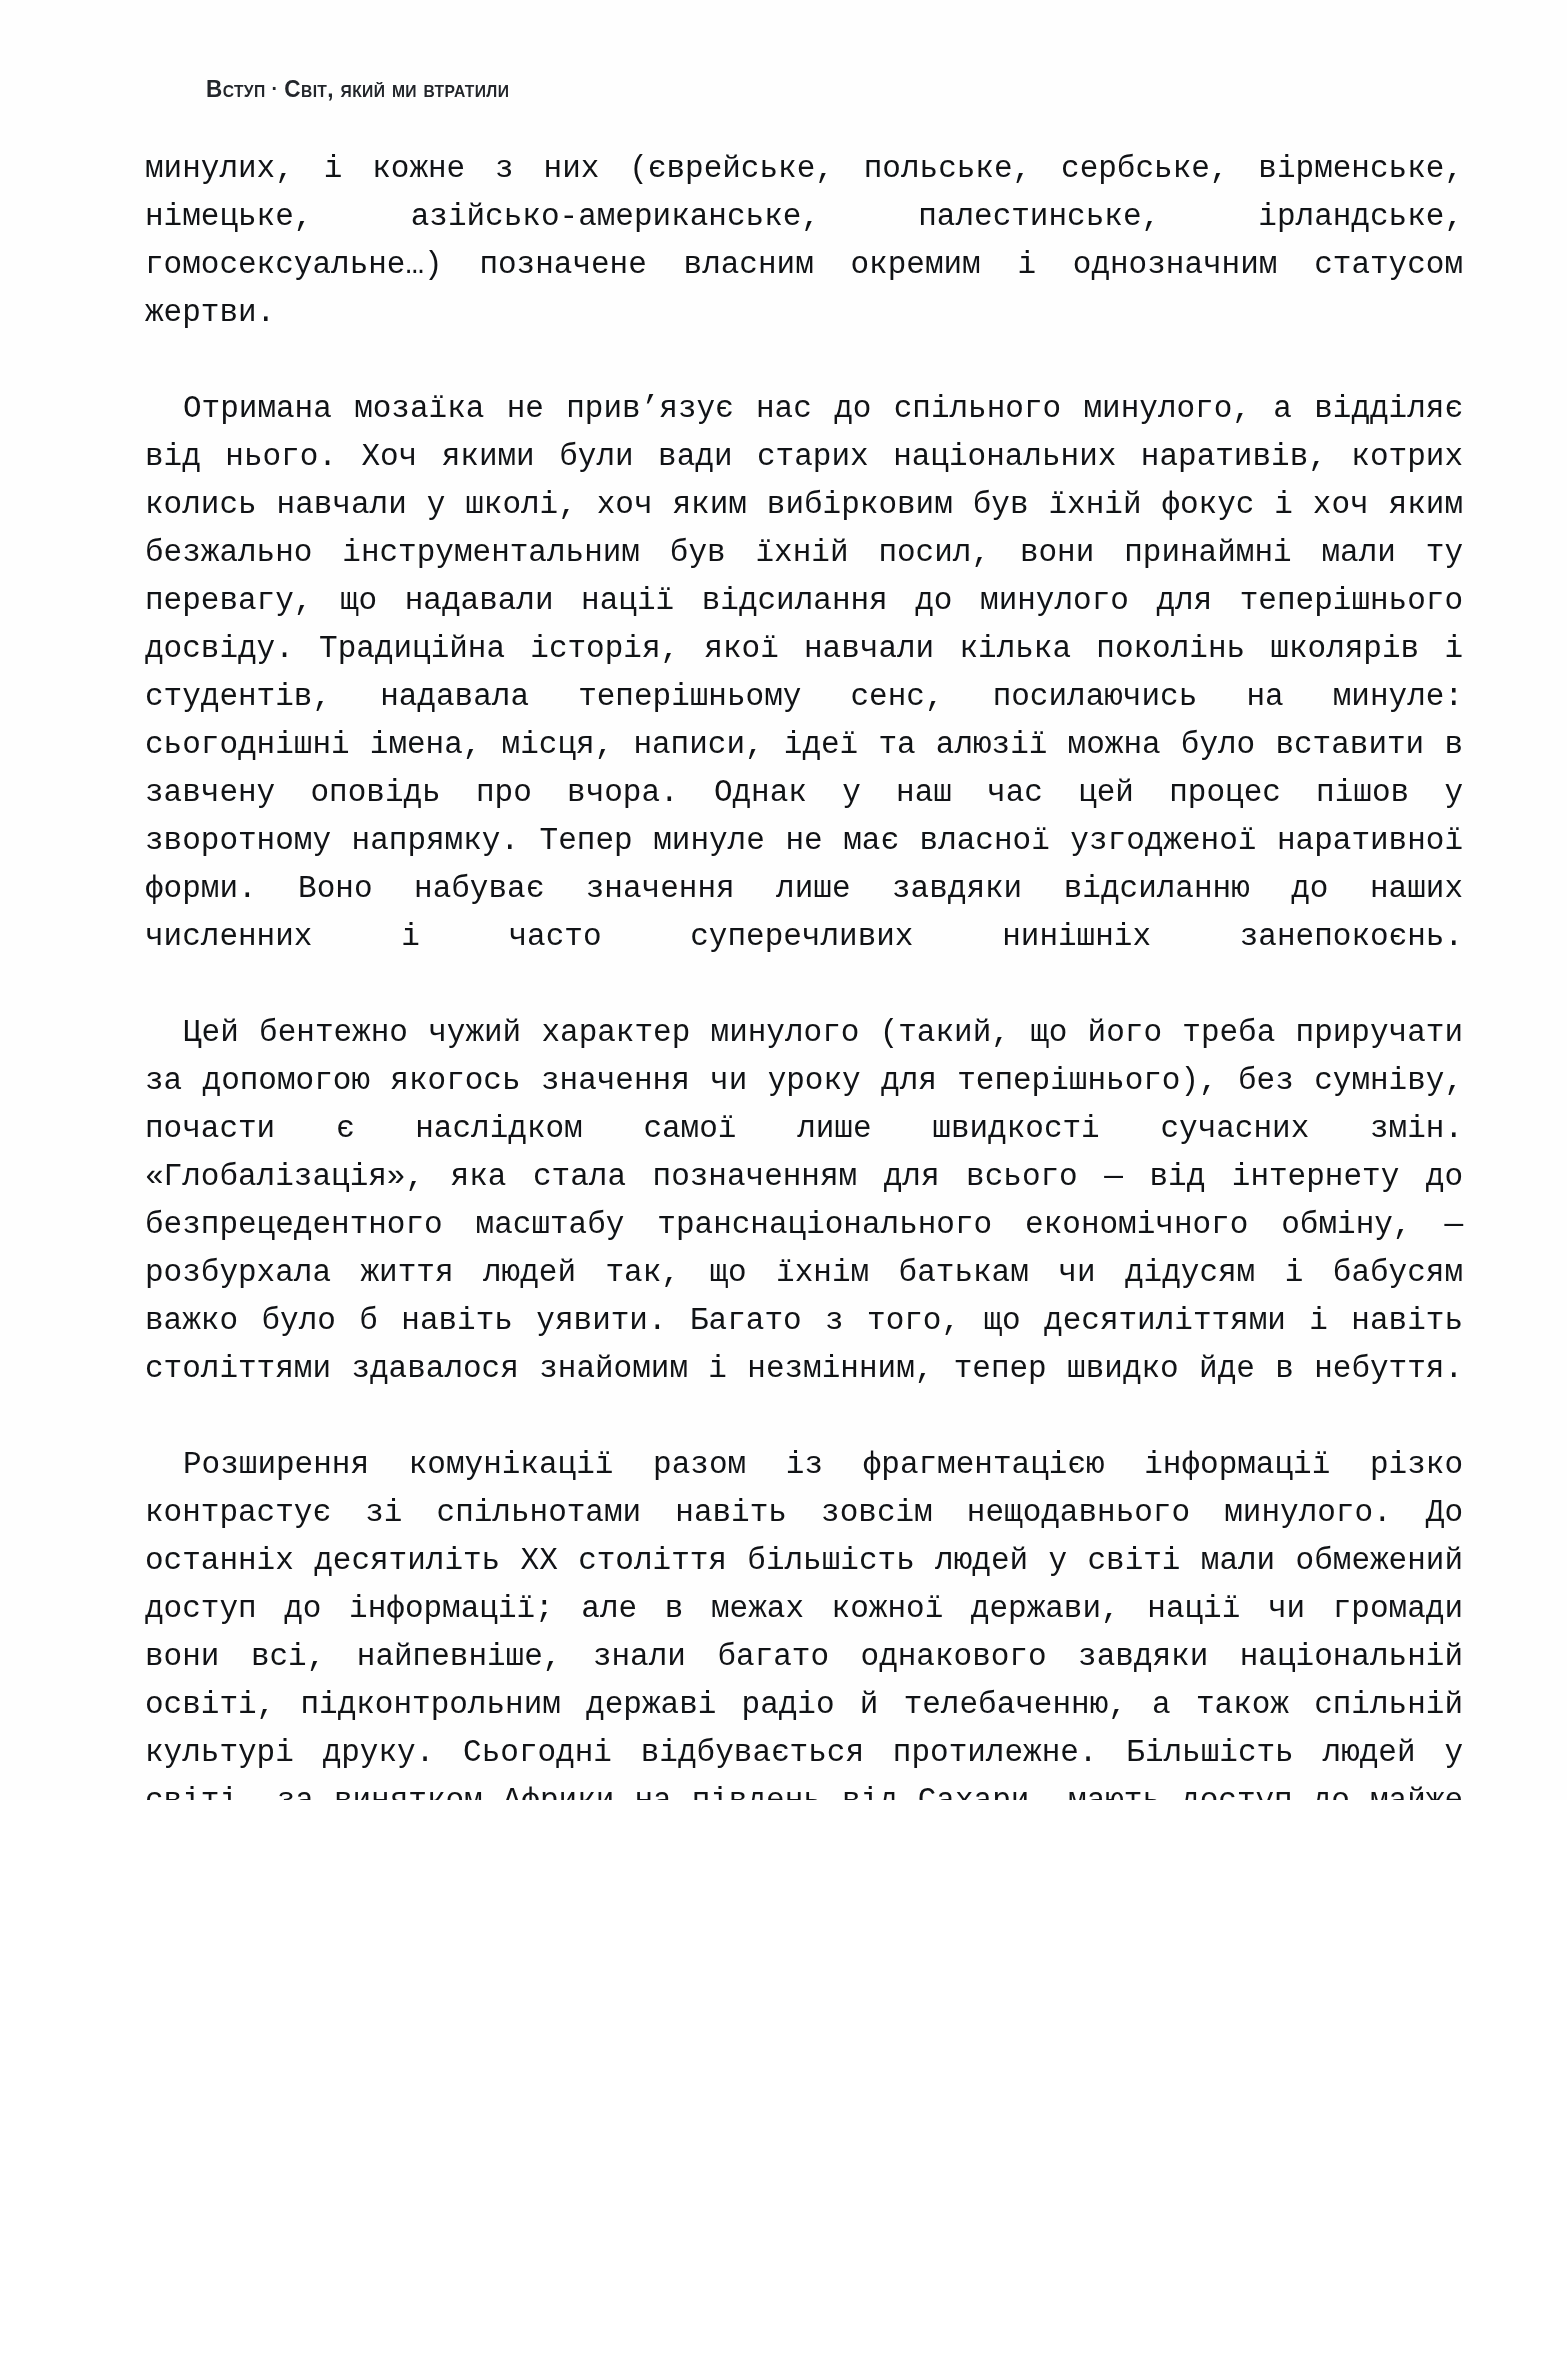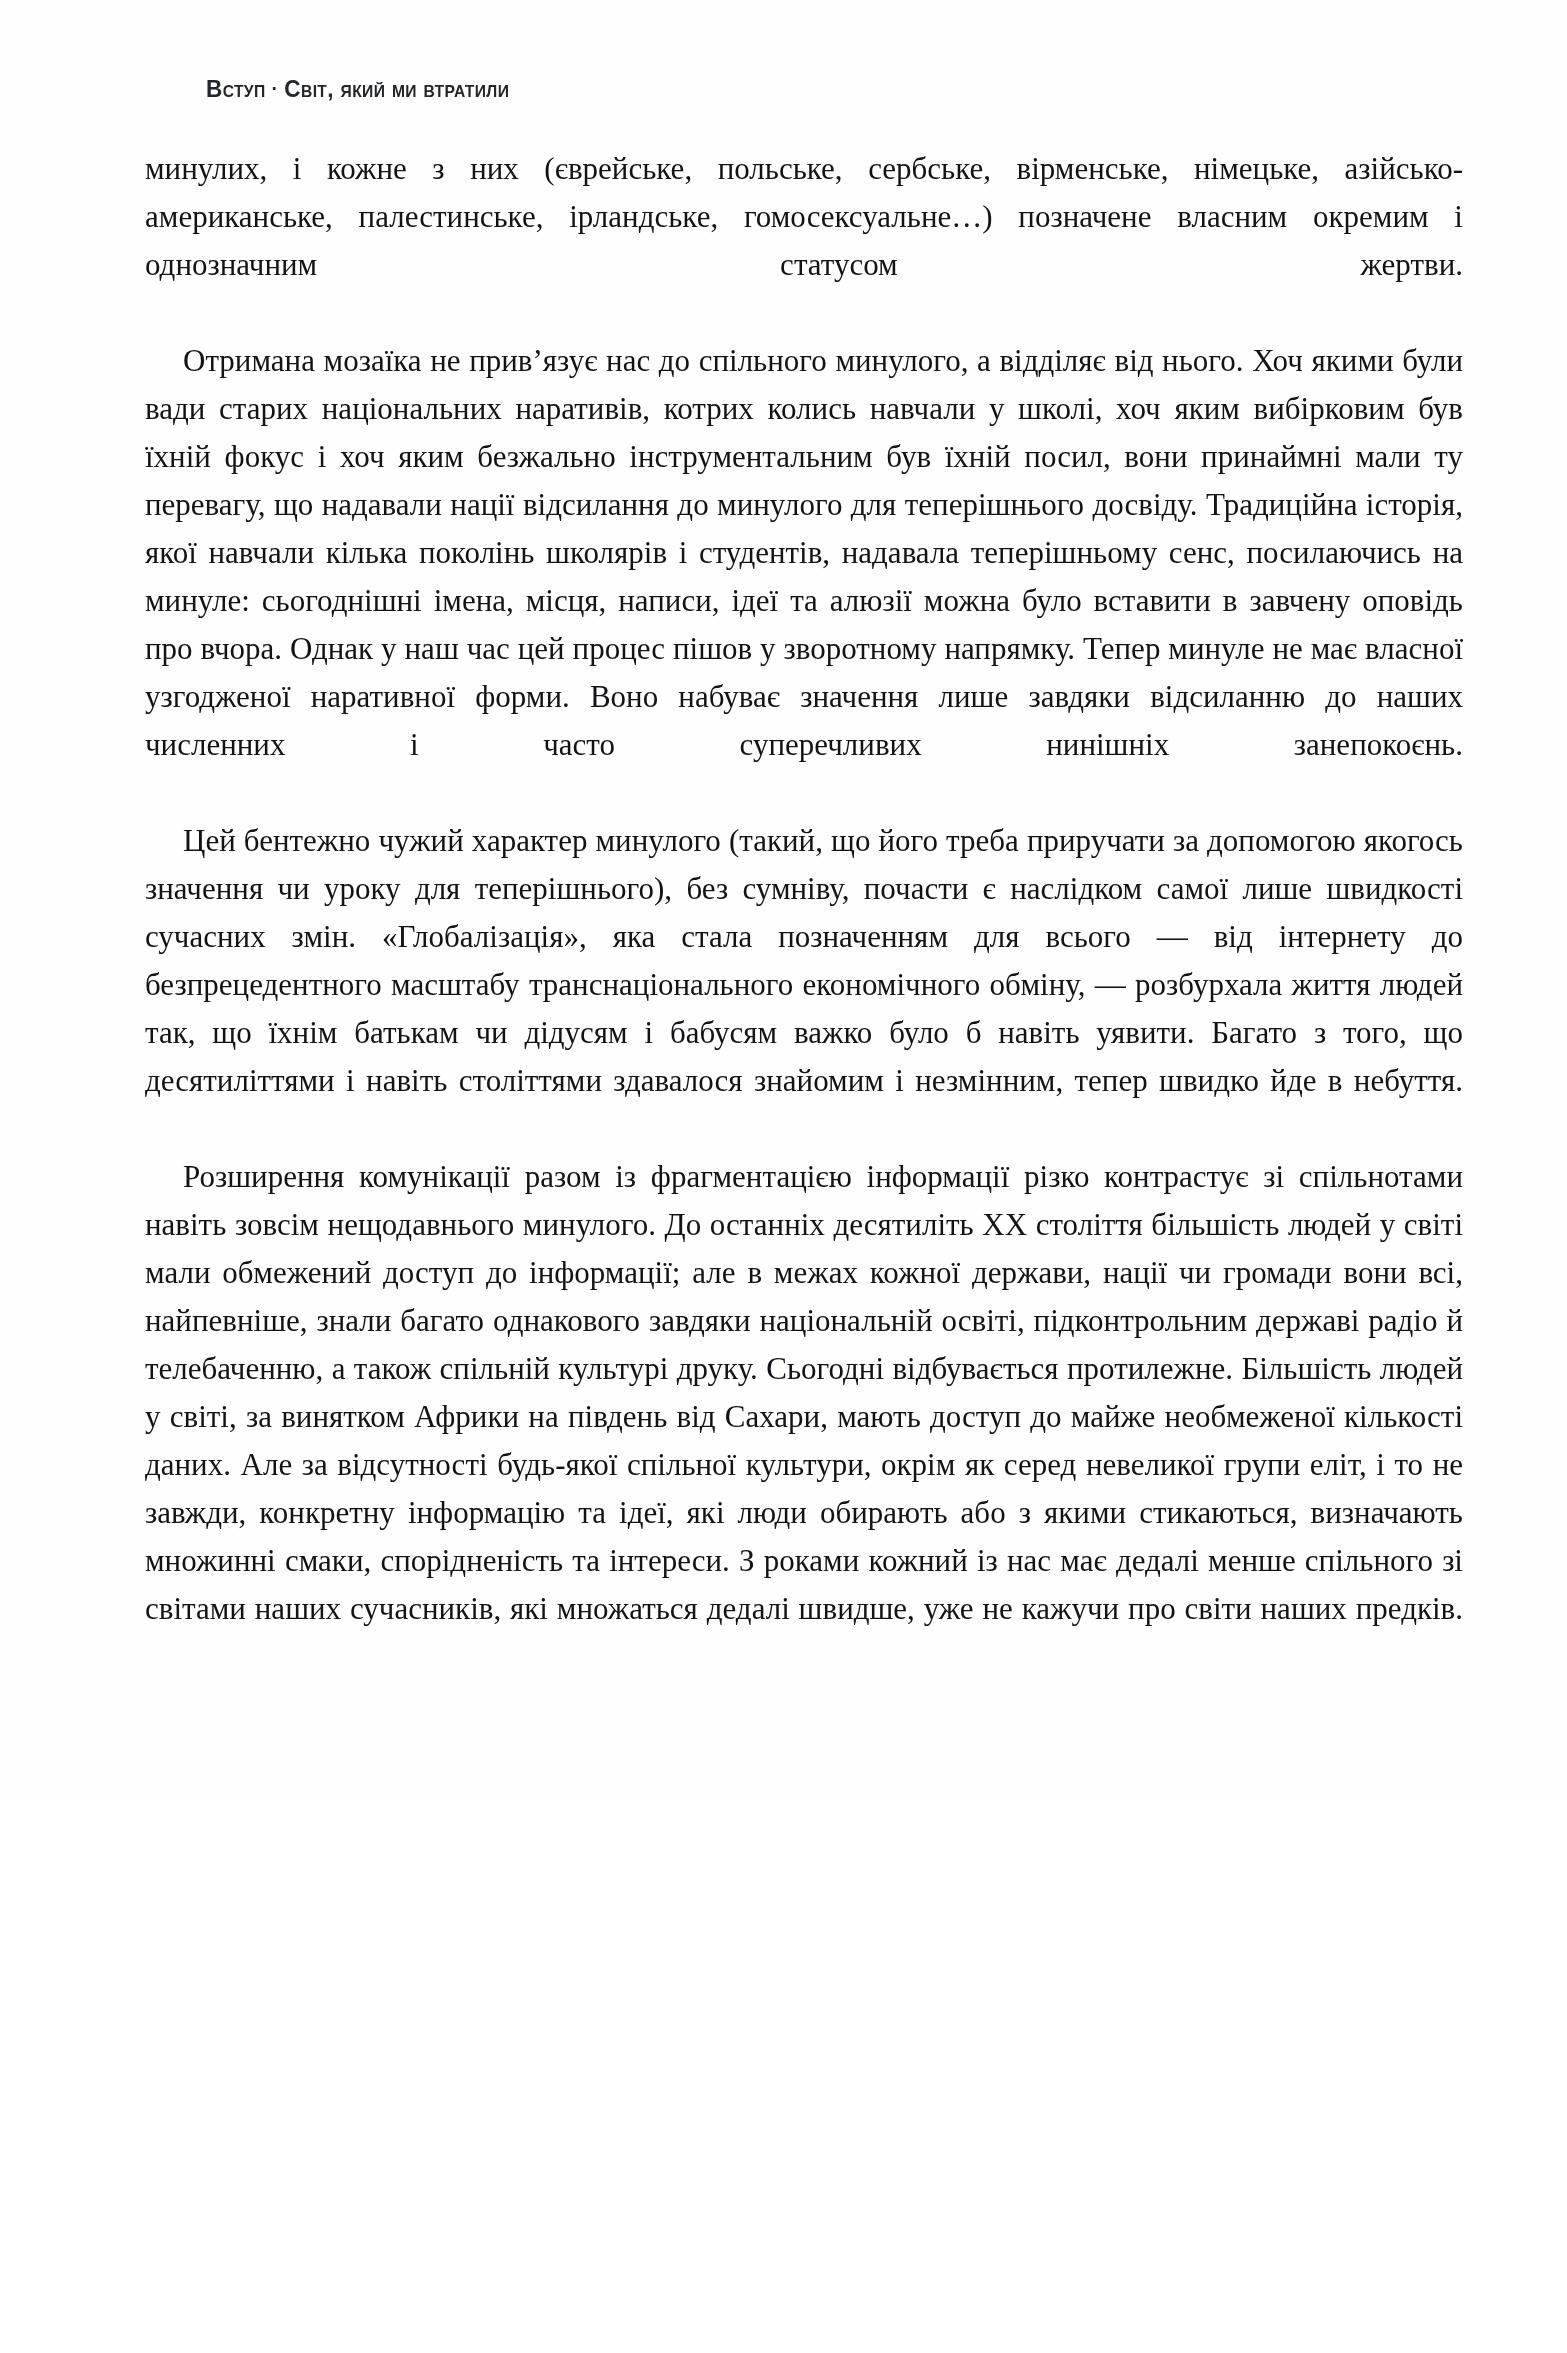--- a/index.html
+++ b/index.html
@@ -39,21 +39,21 @@
     font-size: 21px;
     vertical-align: 1.6px;
   }
 
   
   .textblock {
     position: absolute;
     left: 145px;
     top: 145px;
     width: 1318px;
-    font-family: Liberation Serif, serif;
+    font-family: Liberation Mono, monospace;
     font-size: 31px;
     line-height: 48px;
     color: #111316;
     text-align: justify;
     text-justify: inter-word;
     -webkit-hyphens: manual;
     hyphens: manual;
   }
   .textblock p {
     margin: 0;

